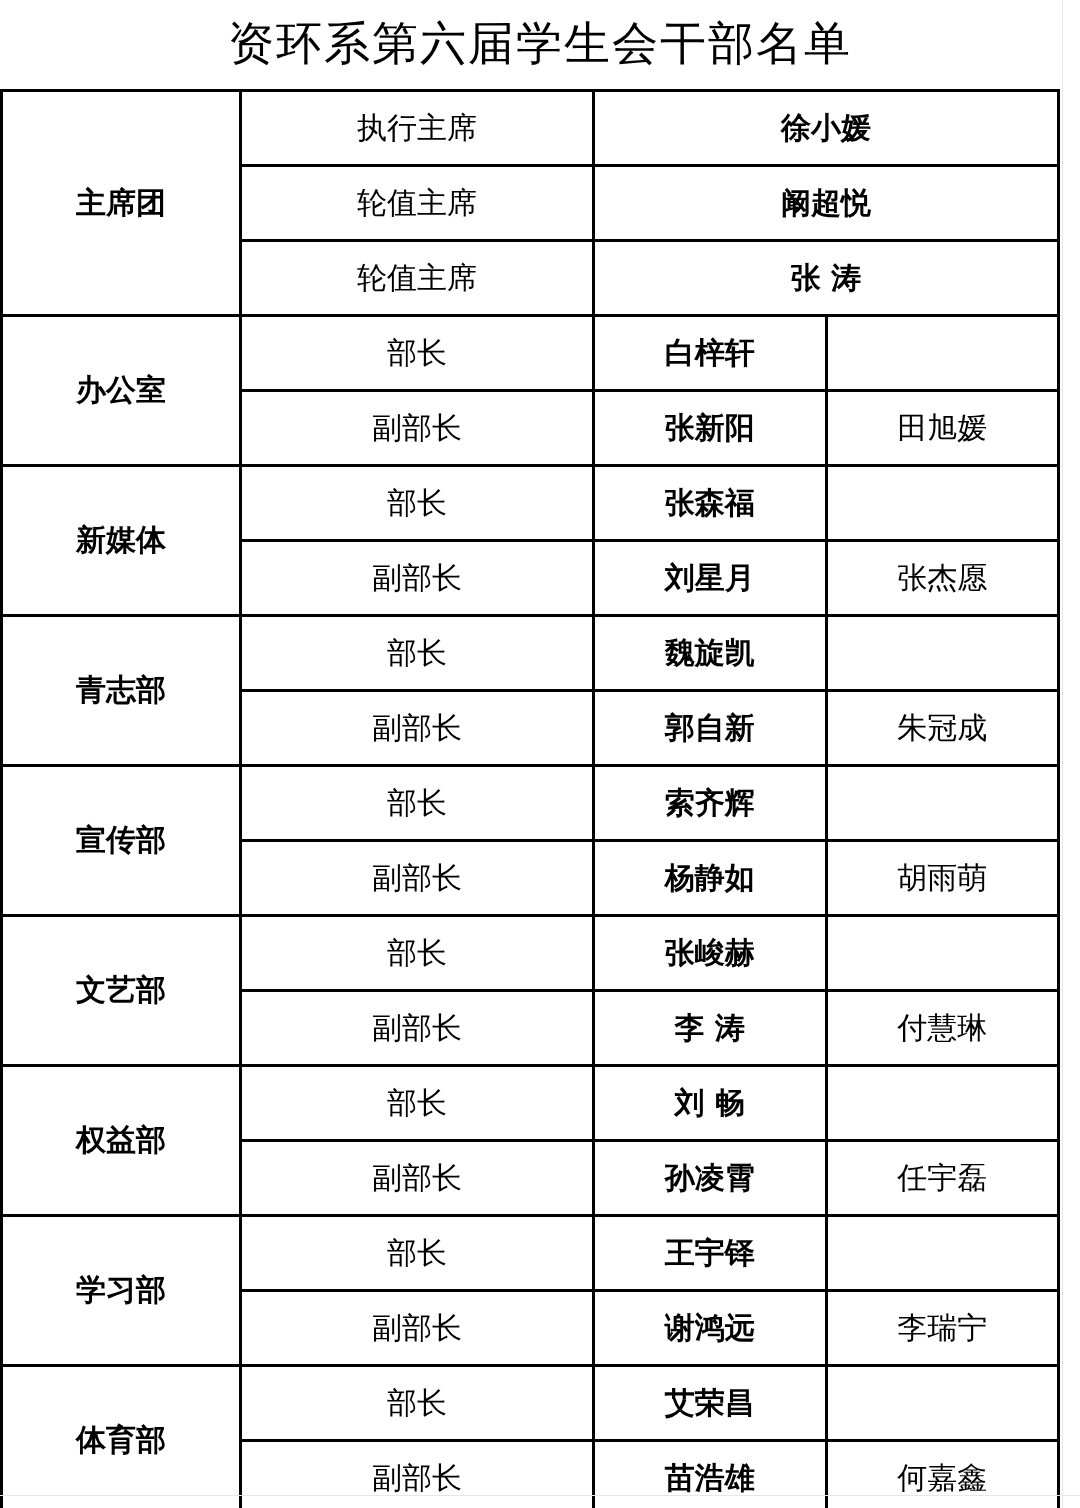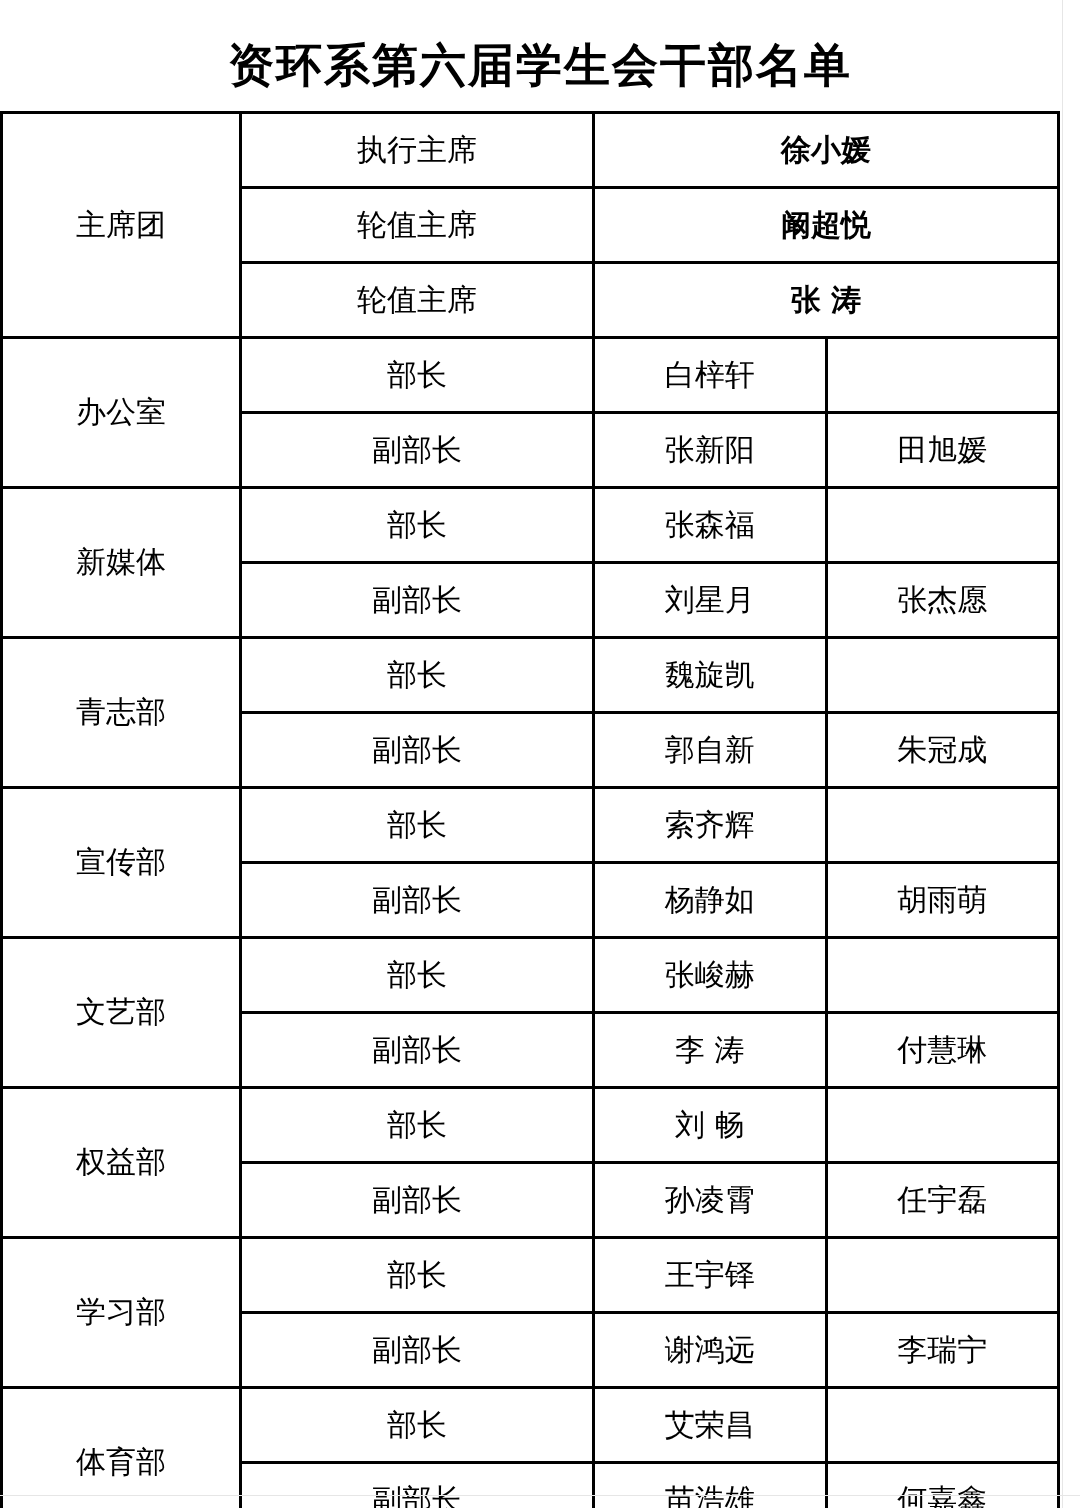--- a/index.html
+++ b/index.html
@@ -32,23 +32,23 @@
   .grid-hint-h {
     position: absolute;
     left: 0;
     right: 0;
     height: 1px;
     background: #e6e6e6;
   }
   .title {
     text-align: center;
     font-size: 46px;
-    font-weight: bold;
+    font-weight: normal;
     letter-spacing: 2px;
-    padding-top: 38px;
+    padding-top: 16px;
     padding-bottom: 18px;
     line-height: 1.2;
     font-family: "DejaVu Sans", "Liberation Sans", sans-serif;
   }
   table.roster {
     border-collapse: collapse;
     width: 1060px;
     margin: 0 0 0 0;
     table-layout: fixed;
   }
@@ -56,31 +56,31 @@
     border: 3px solid #000000;
     text-align: center;
     vertical-align: middle;
     font-size: 30px;
     height: 72px;
     padding: 0 4px;
     font-family: "DejaVu Sans", "Liberation Sans", sans-serif;
   }
   td.dept {
     width: 228px;
-    font-weight: normal;
+    font-weight: bold;
     font-size: 32px;
   }
   td.role {
     width: 342px;
     font-weight: normal;
     font-size: 31px;
   }
   td.name {
     width: 287px;
-    font-weight: normal;
+    font-weight: bold;
     font-size: 31px;
   }
   td.name2 {
     width: 203px;
     font-weight: normal;
     font-size: 31px;
   }
   td.namewide {
     font-weight: bold;
     font-size: 31px;

